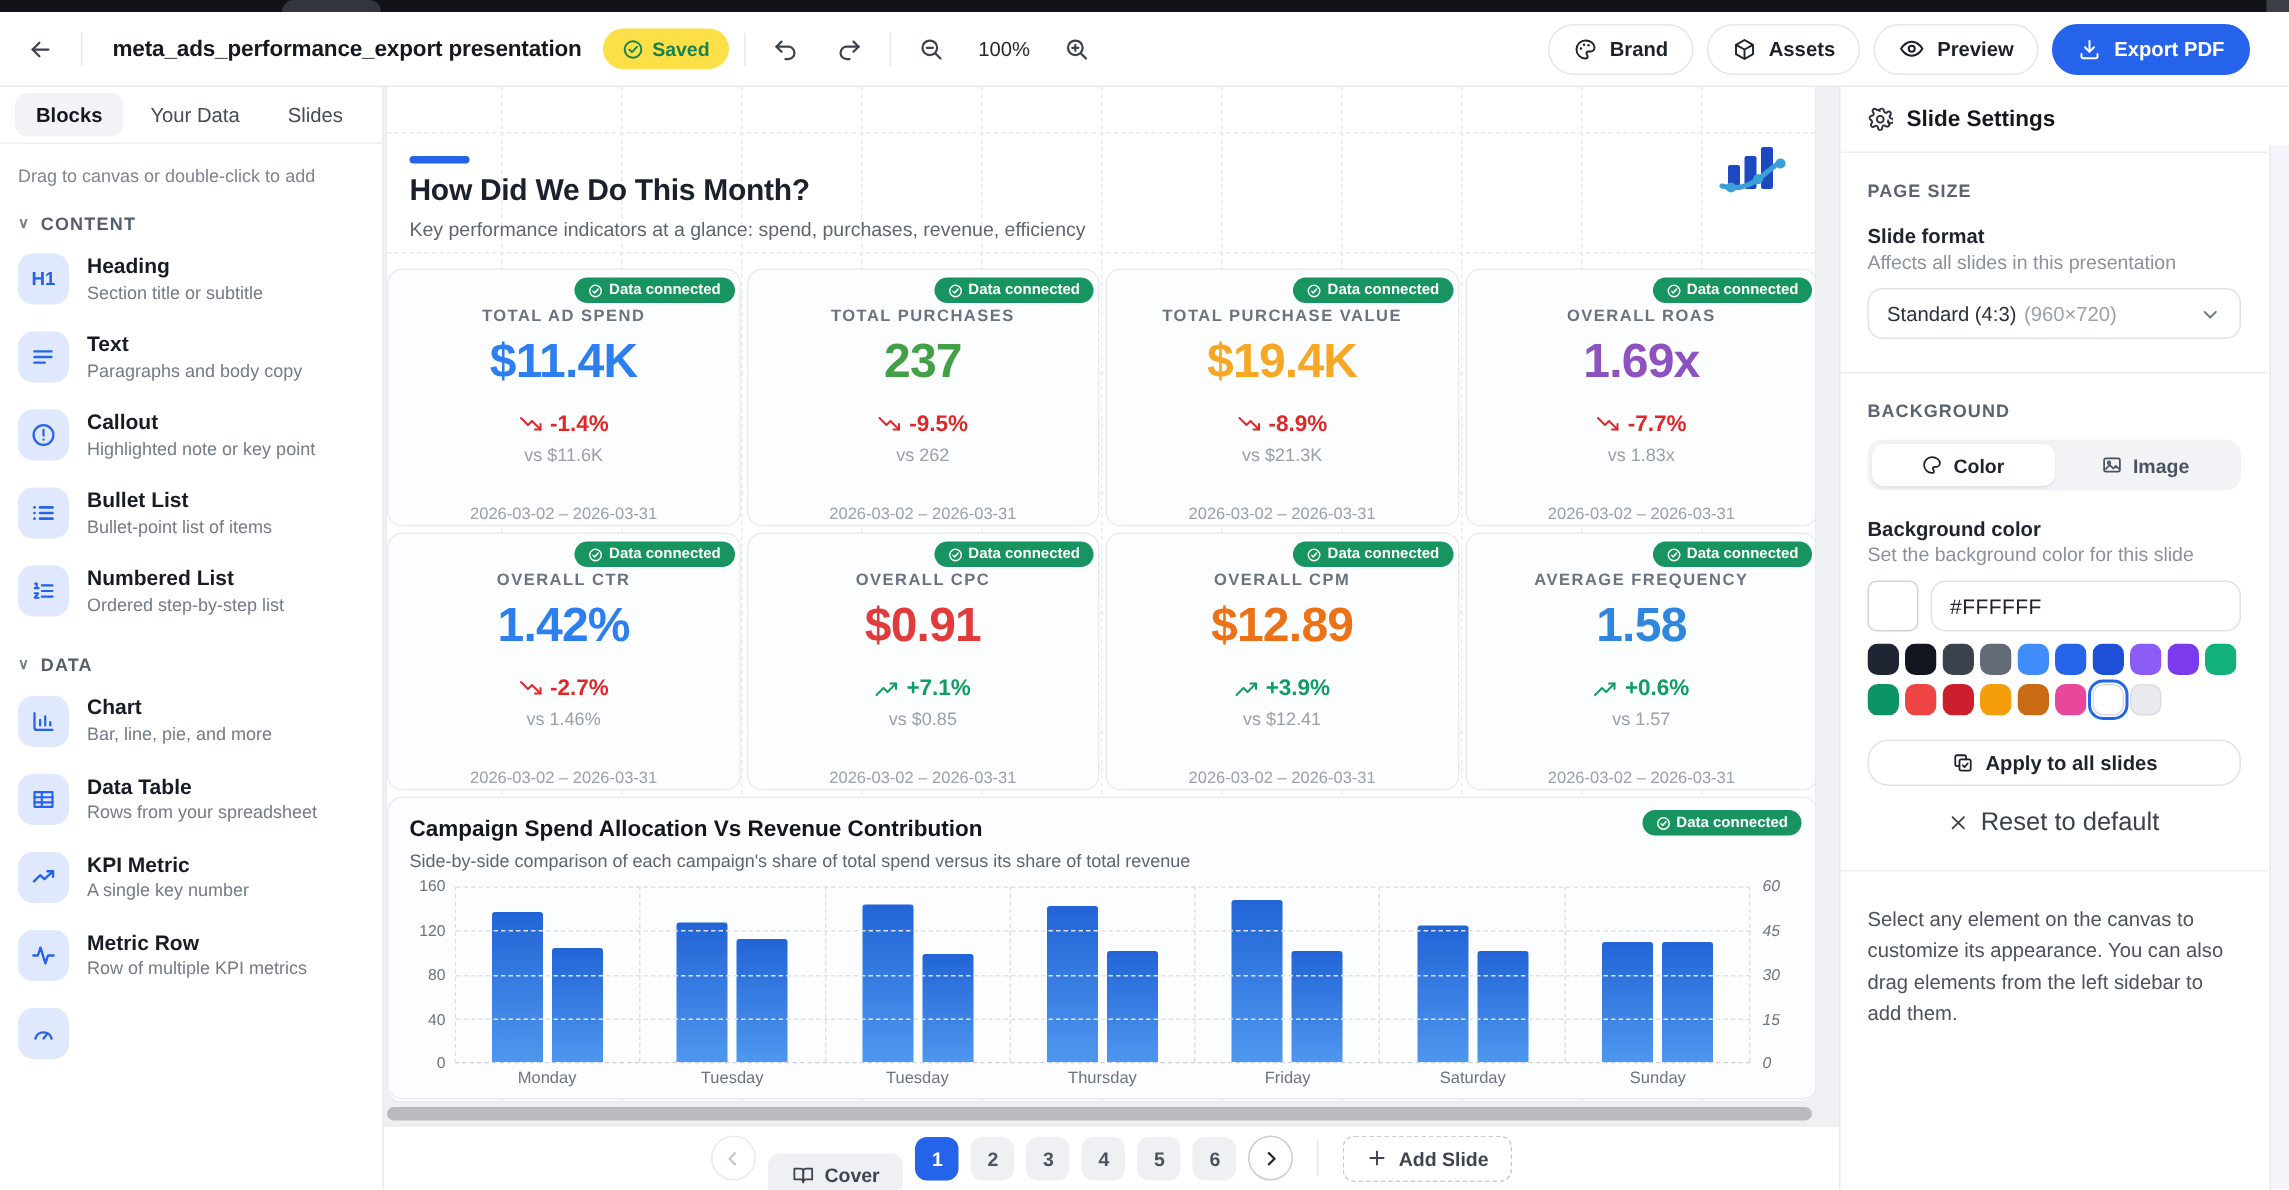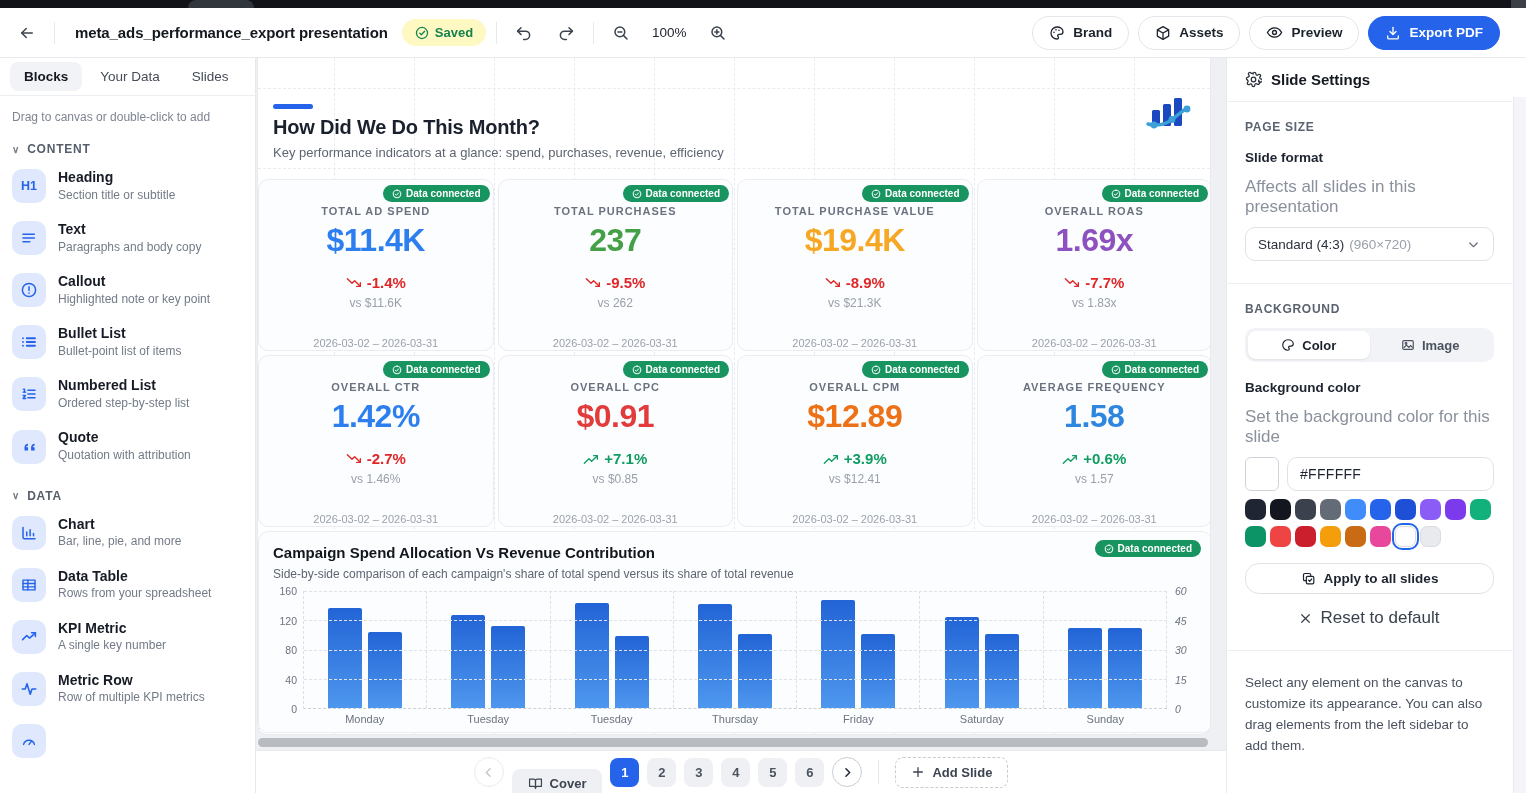--- a/index.html
+++ b/index.html
@@ -11,21 +11,21 @@
   #top-strip { left:0; top:0; width:1526px; height:8px; background:#111318; }
   #top-tab { left:188px; top:0; width:66px; height:8px; background:#31353c; border-radius:8px 8px 0 0; }
   #corner-dark { right:0; top:0; width:15px; height:35px; background:#3b4046; }
   #right-strip { right:0; top:97px; width:13px; height:696px; background:#f6f4fa; border-left:1px solid #ebe7f1; }
 
   
   #topbar { left:0; top:8px; width:1526px; height:50px; background:#fff; border-bottom:1px solid #e7e9ed; display:flex; align-items:center; }
   .icon-btn { width:34px; height:34px; border-radius:8px; display:flex; align-items:center; justify-content:center; cursor:pointer; color:#3c434e; background:transparent; border:none; }
   #doc-title { font-size:15px; font-weight:700; color:#14181f; letter-spacing:-0.1px; margin:0 14px 0 10px; }
   .vdiv { width:1px; height:22px; background:#e7e9ed; margin:0 10px; }
-  #saved-pill { display:flex; align-items:center; gap:6px; background:#fef9c3; color:#17824d; font-size:13px; font-weight:600; border-radius:15px; padding:6px 13px; }
+  #saved-pill { display:flex; align-items:center; gap:6px; background:#fde047; color:#17824d; font-size:13px; font-weight:600; border-radius:15px; padding:6px 13px; }
   #zoom-level { font-size:13.5px; color:#21262f; margin:0 14px; font-weight:500; }
   .pill-btn { display:flex; align-items:center; gap:8px; height:34px; padding:0 16px; border:1px solid #e3e6ea; border-radius:17px; background:#fff; font-size:13.5px; font-weight:600; color:#1c222c; cursor:pointer; }
   #export-btn { background:#2563eb; border-color:#2563eb; color:#fff; }
   #topbar-right { margin-left:auto; margin-right:26px; display:flex; gap:9px; }
 
   
   #sidebar { left:0; top:58px; width:256px; height:735px; background:#fff; border-right:1px solid #e7e9ed; overflow:hidden; }
   #sidebar-tabs { height:38px; display:flex; align-items:center; gap:4px; padding:0 10px; border-bottom:1px solid #eceef1; }
   .side-tab { font-size:13.5px; color:#454c57; padding:7px 14px; border-radius:8px; cursor:pointer; }
   .side-tab.active { background:#f2f3f6; color:#14181f; font-weight:700; }
@@ -88,21 +88,21 @@
   .page-pill.active { background:#2563eb; color:#fff; }
   #pag-div { width:1px; height:24px; background:#e4e7eb; margin:0 8px; }
   #add-slide-btn { display:flex; align-items:center; gap:7px; height:31px; padding:0 15px; border:1px dashed #c7ccd3; border-radius:8px; background:#fff; font-size:13px; font-weight:600; color:#3d4451; cursor:pointer; }
 
   
   #settings { left:1226px; top:58px; width:286px; height:735px; background:#fff; border-left:1px solid #e7e9ed; padding:0 18px; overflow:hidden; }
   #settings-header { display:flex; align-items:center; gap:9px; height:43px; font-size:15px; font-weight:700; color:#14181f; }
   .hr { height:1px; background:#eceef1; margin:0 -18px; }
   .sec-header { font-size:12px; font-weight:700; letter-spacing:0.7px; color:#5a6370; }
   .fld-label { font-size:13.5px; font-weight:700; color:#1d2430; }
-  .fld-hint { font-size:17px; color:#8a919d; margin-top:12px; }
+  .fld-hint { font-size:13px; color:#8a919d; margin-top:2px; }
   #format-select { margin-top:10px; height:34px; border:1px solid #dfe3e8; border-radius:10px; display:flex; align-items:center; padding:0 12px; font-size:13.5px; color:#2a313d; cursor:pointer; }
   #format-dims { color:#9aa1ab; margin-left:5px; }
   #format-select .chev { margin-left:auto; color:#6b7280; }
   #bg-toggle { margin-top:12px; background:#f1f3f6; border-radius:10px; padding:3px; display:flex; }
   .toggle-half { flex:1; height:28px; display:flex; align-items:center; justify-content:center; gap:7px; font-size:13px; font-weight:600; color:#4b5360; border-radius:8px; cursor:pointer; }
   .toggle-half.active { background:#fff; color:#1b212c; box-shadow:0 1px 2px rgba(20,24,31,.08); }
   #bg-color-row { display:flex; gap:8px; margin-top:10px; }
   #bg-swatch { width:34px; height:34px; border:1px solid #cfd4da; border-radius:6px; background:#fff; flex:none; cursor:pointer; }
   #hex-input { flex:1; height:34px; border:1px solid #dfe3e8; border-radius:10px; padding:0 12px; font-size:14px; color:#1d2430; font-family:"Liberation Sans",sans-serif; letter-spacing:0.3px; }
   .swatch-row { display:flex; gap:4px; margin-top:6px; }
@@ -271,32 +271,20 @@
             <path d="M4.2 9.5h3.4" stroke="#2563eb" stroke-width="1.9" stroke-linecap="round" stroke-linejoin="round"></path>
             <path d="M4.2 14h3l-3 4h3.4" stroke="#2563eb" stroke-width="1.9" stroke-linecap="round" stroke-linejoin="round"></path>
             <path d="M10.5 7h9.5" stroke="#2563eb" stroke-width="1.9" stroke-linecap="round" stroke-linejoin="round"></path>
             <path d="M10.5 12h9.5" stroke="#2563eb" stroke-width="1.9" stroke-linecap="round" stroke-linejoin="round"></path>
             <path d="M10.5 17h9.5" stroke="#2563eb" stroke-width="1.9" stroke-linecap="round" stroke-linejoin="round"></path>
           </svg>
         </div>
         <div>
           <div class="block-title">Numbered List</div>
           <div class="block-sub">Ordered step-by-step list</div>
-        </div>
-      </div>
-      <div class="block-item">
-        <div class="block-ico">
-          <svg width="18" height="18" viewBox="0 0 24 24" fill="none">
-            <path d="M10.7 7.5c-2.6 0-4.7 2.1-4.7 4.7v4.3h4.7v-4.3H8.4c0-1.3 1-2.3 2.3-2.3V7.5z" fill="#2563eb"></path>
-            <path d="M19.5 7.5c-2.6 0-4.7 2.1-4.7 4.7v4.3h4.7v-4.3h-2.3c0-1.3 1-2.3 2.3-2.3V7.5z" fill="#2563eb"></path>
-          </svg>
-        </div>
-        <div>
-          <div class="block-title">Quote</div>
-          <div class="block-sub">Quotation with attribution</div>
         </div>
       </div>
       <div class="group-header">
         <span class="chev">∨</span>
         <span>DATA</span>
       </div>
       <div class="block-item">
         <div class="block-ico">
           <svg width="18" height="18" viewBox="0 0 24 24" fill="none">
             <path d="M4 4.5v13a2 2 0 0 0 2 2h14" stroke="#2563eb" stroke-width="2" stroke-linecap="round" stroke-linejoin="round"></path>

